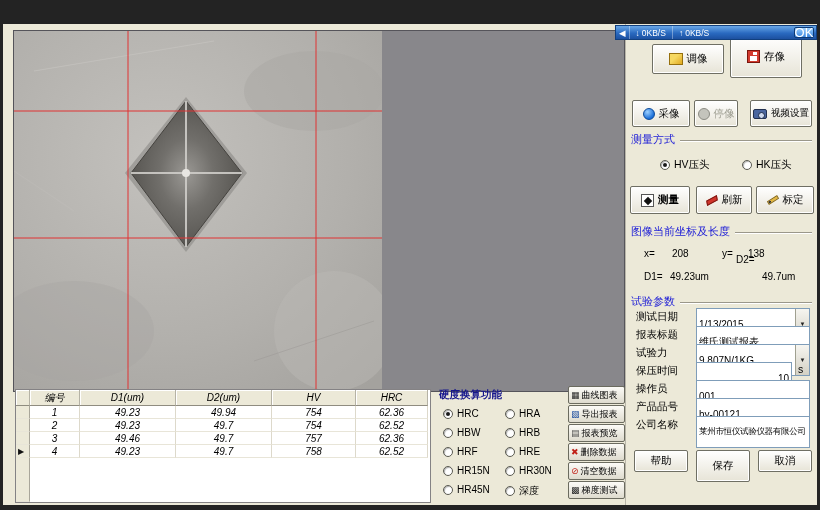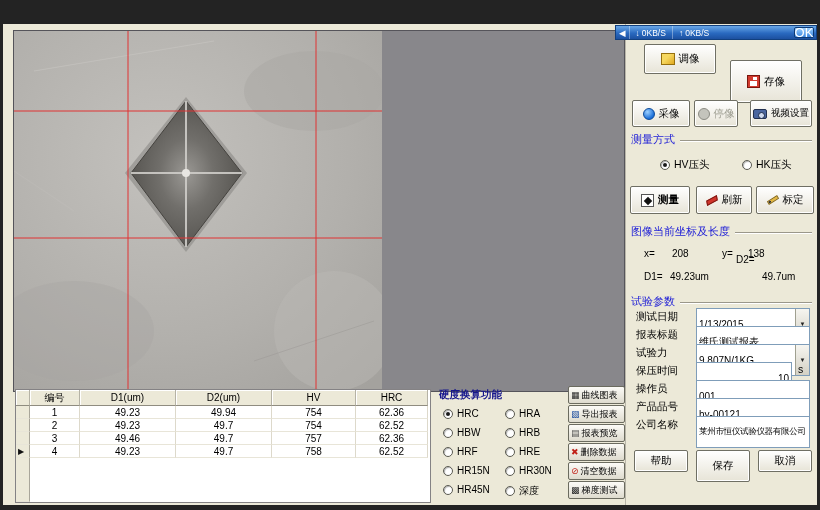--- a/index.html
+++ b/index.html
@@ -42,21 +42,21 @@
   .client { position: absolute; top: 24px; left: 3px; width: 814px; height: 481px; background: #ece9d8; }
 
   
   .image-canvas { position: absolute; left: 10px; top: 6px; width: 612px; height: 362px;
     background: #88878b; border: 1px solid #55545a; }
   .photo { position: absolute; left: 0; top: 0; width: 368px; height: 360px; }
 
   
   .grid { position: absolute; left: 12px; top: 365px; width: 416px; height: 114px;
     background: #fff; border: 1px solid #848284; overflow: hidden; }
-  .grow { display: grid; grid-template-columns: 14px 50px 96px 96px 84px 72px; }
+  .grow { display: grid; grid-template-columns: 14px 50px 96px 96px 84px 72px; font-style: italic; }
   .gc { font-size: 10px; display: flex; align-items: center; justify-content: center; color: #000;
     border-right: 1px solid #ddd9cb; border-bottom: 1px solid #e8e5d8; height: 13px; }
   .head .gc { height: 16px; background: #ece9d8; border-right: 1px solid #b5b2a5;
     border-bottom: 1px solid #8f8c80; box-shadow: inset 1px 1px 0 #fff; }
   .selc { background: #ece9d8; border-right: 1px solid #a9a69a; justify-content: flex-start;
     font-size: 8px; padding-left: 2px; color: #111; }
   .gfillsel { height: 44px; }
 
   
   .conv-panel { position: absolute; left: 432px; top: 364px; width: 130px; height: 117px; }
@@ -283,25 +283,25 @@
           <span>清空数据</span>
         </div>
       <div class="abtn">
           <span class="aic c-dark">▩</span>
           <span>梯度测试</span>
         </div>
     </div>
 
     <div class="right-panel">
 
-      <div class="btn" style="left:18px;top:20px;width:72px;height:30px">
+      <div class="btn" style="left:26px;top:20px;width:72px;height:30px">
         <span class="ic ic-adjust"></span>
         <span>调像</span>
       </div>
-      <div class="btn" style="left:104px;top:36px;width:72px;height:43px">
+      <div class="btn" style="left:104px;top:11px;width:72px;height:43px">
         <span class="ic ic-save"></span>
         <span>存像</span>
       </div>
 
       <div class="btn" style="left:6px;top:76px;width:58px;height:27px">
         <span class="ic ic-acquire"></span>
         <span>采像</span>
       </div>
       <div class="btn disabled" style="left:68px;top:76px;width:44px;height:27px">
         <span class="ic ic-freeze"></span>

